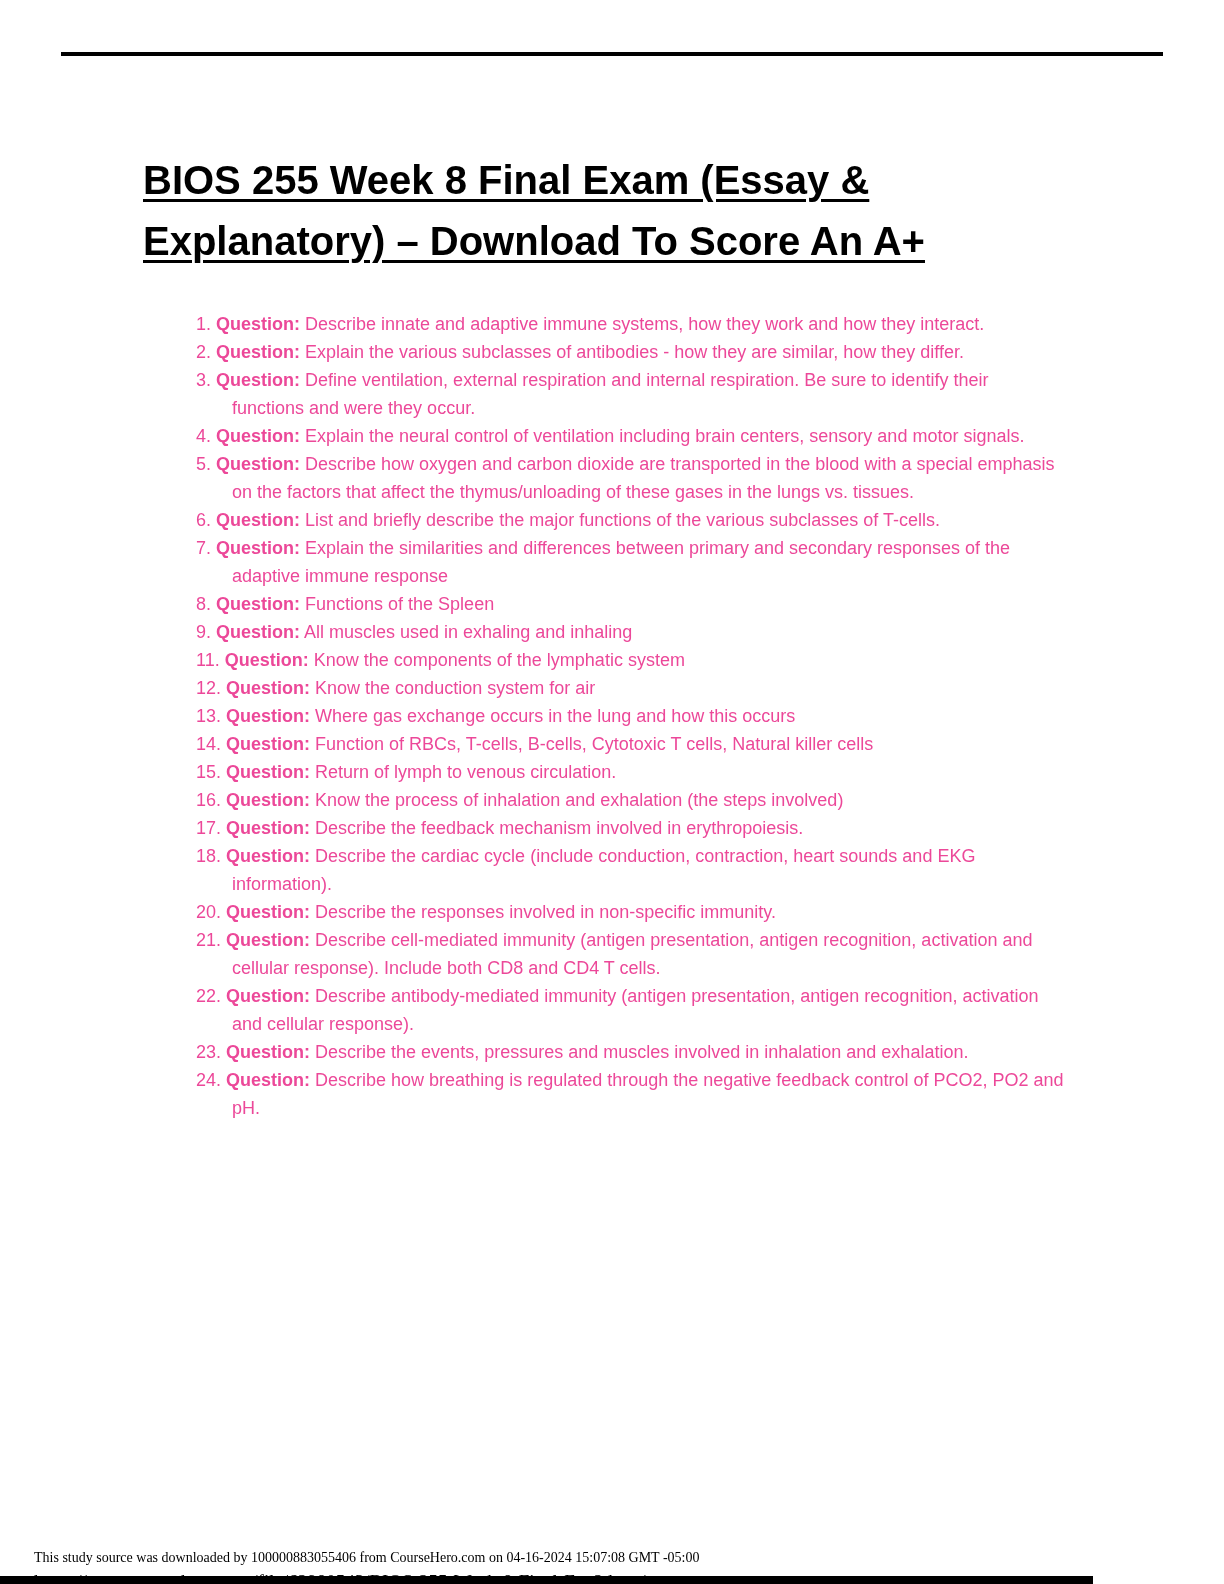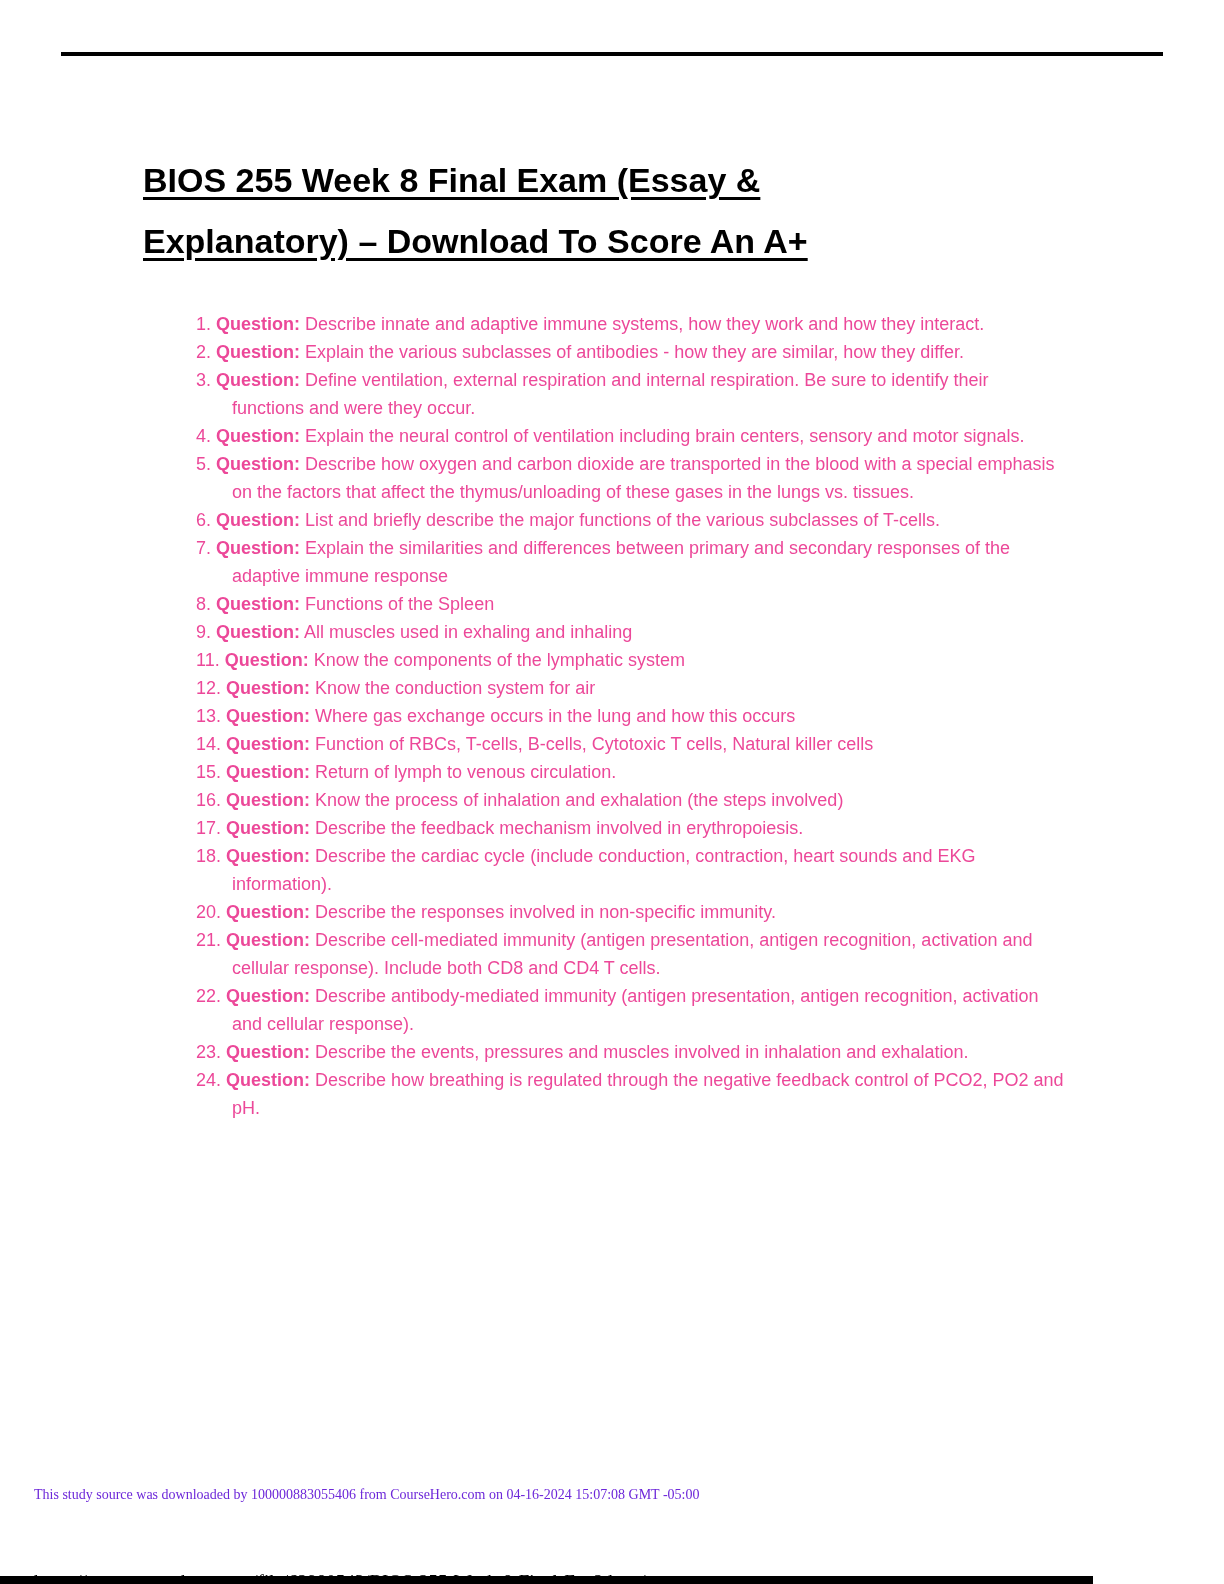--- a/index.html
+++ b/index.html
@@ -16,21 +16,21 @@
   .top-rule {
     position:absolute;
     top:52px; left:61px;
     width:1102px; height:4px;
     background:#000000;
   }
   .doc-title {
     position:absolute;
     top:150px; left:143px;
     width:980px;
-    font-size:34px;
+    font-size:40px;
     line-height:61px;
     font-weight:700;
     color:#000000;
   }
   .doc-title .t-line {
     text-decoration:underline;
     text-decoration-thickness:3px;
     text-underline-offset:5px;
   }
   .questions {
@@ -43,24 +43,24 @@
     color:#ec4899;
   }
   .q-item {
     padding-left:36px;
     text-indent:-36px;
   }
   .q-num { margin-right:5px; }
   .q-label { font-weight:700; }
   .footer-note {
     position:absolute;
-    left:34px; top:1487px;
+    left:34px; top:1550px;
     font-family:"Liberation Serif", serif;
     font-size:14px;
-    color:#6d28d9;
+    color:#000000;
     white-space:nowrap;
   }
   .footer-url {
     position:absolute;
     left:34px; top:1538px;
     font-family:"Liberation Serif", serif;
     font-size:19px;
     color:#000000;
     white-space:nowrap;
     margin-top:33px;

